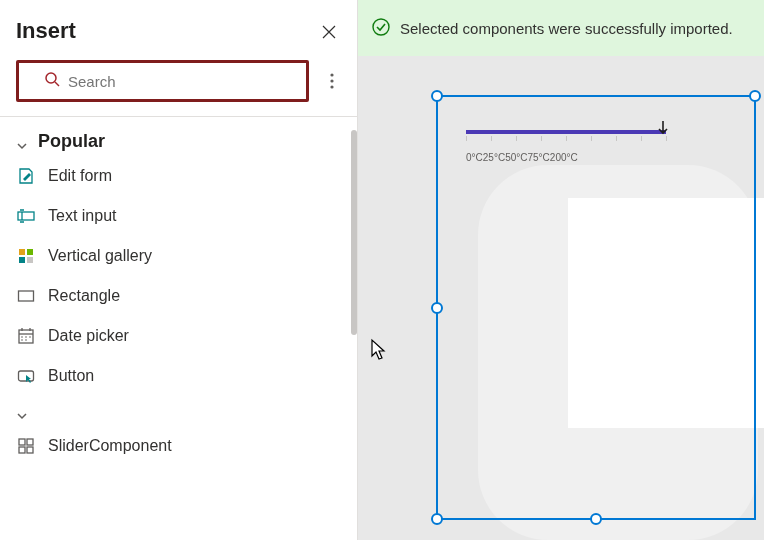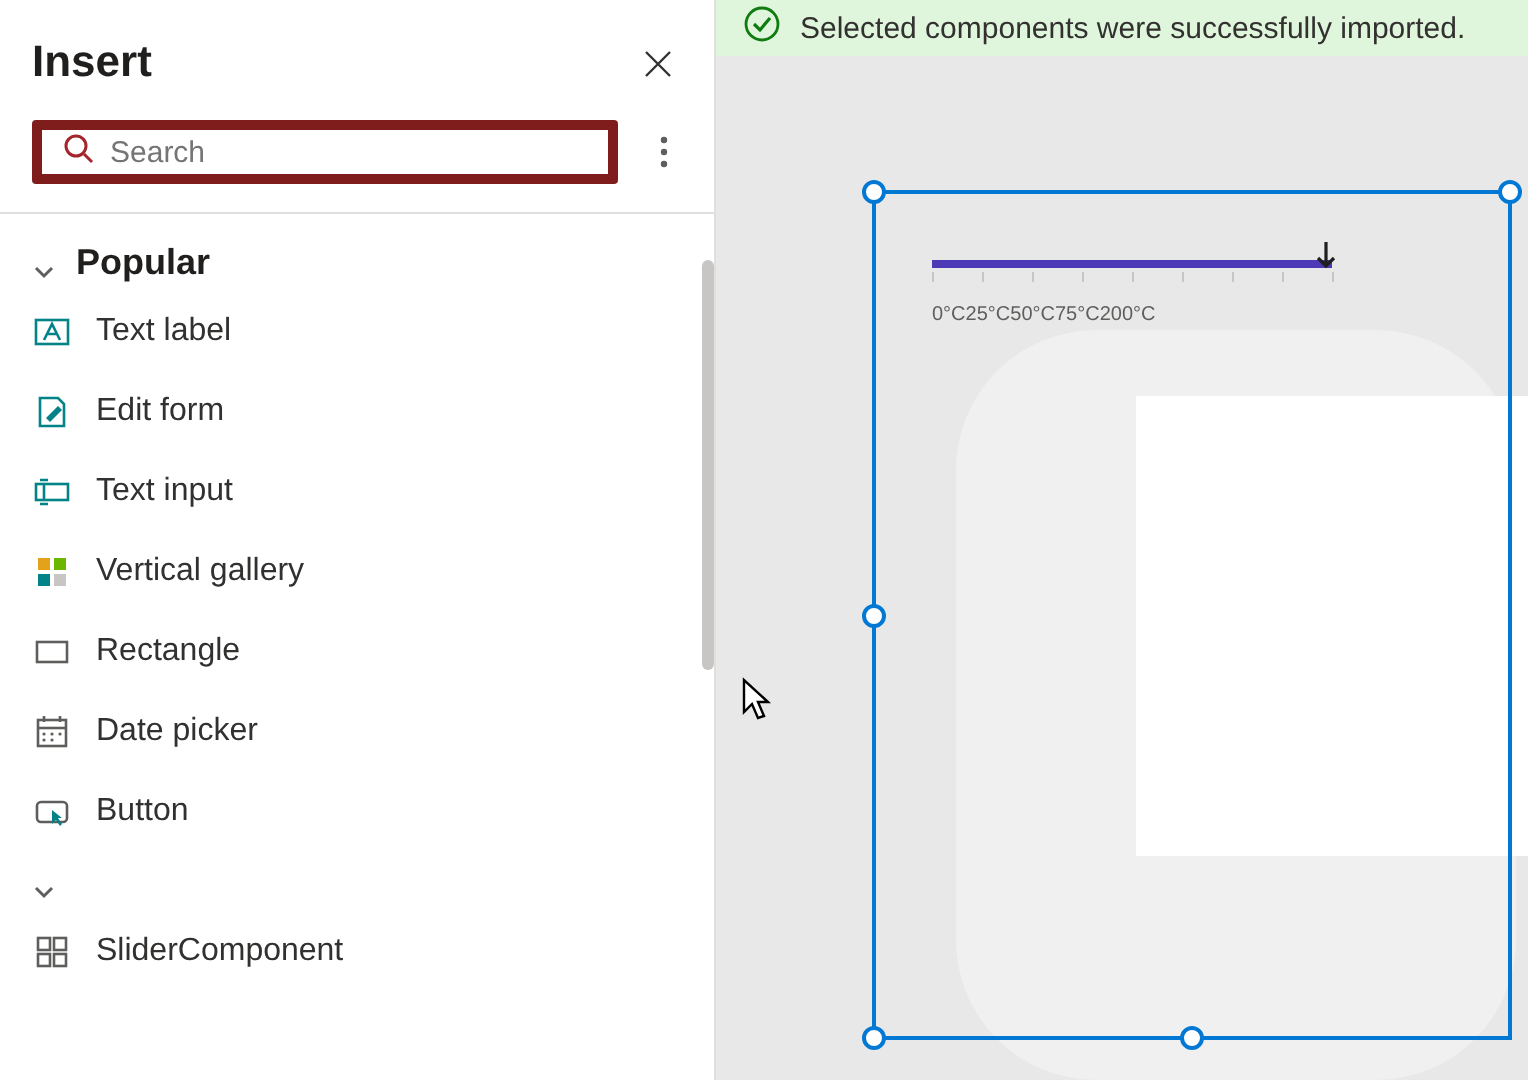--- a/index.html
+++ b/index.html
@@ -44,24 +44,24 @@
     .search-row {
       display: flex;
       align-items: center;
       padding: 0 16px 14px 16px;
       gap: 14px;
     }
     .search-box {
       flex: 1;
       display: flex;
       align-items: center;
-      border: 5px solid #7f1d1d;
+      border: 3px solid #7f1d1d;
       border-radius: 2px;
-      height: 32px;
-      padding: 0 10px;
+      height: 42px;
+      padding: 0 25px;
     }
     .search-icon {
       color: #a4262c;
       margin-right: 8px;
     }
     .search-input {
       border: none;
       outline: none;
       font-size: 15px;
       flex: 1;
@@ -128,21 +128,21 @@
     .canvas {
       flex: 1;
       background: #e8e8e8;
       position: relative;
     }
     .toast {
       position: absolute;
       top: 0;
       left: 0;
       right: 0;
-      height: 28px;
+      height: 56px;
       background: #dff6dd;
       display: flex;
       align-items: center;
       padding: 0 14px;
       gap: 10px;
       color: #107c10;
       font-size: 15px;
     }
     .toast-msg { color: #323130; }
     .selection-box {
@@ -261,29 +261,20 @@
 
   <div class="section-header">
     <span class="chevron">
       <svg width="12" height="12" viewBox="0 0 12 12">
           <path d="M2 4 L6 8 L10 4" stroke="currentColor" stroke-width="1.5" fill="none"></path>
         </svg>
     </span>
     <span class="section-title">Popular</span>
   </div>
 
-  <div class="list-item">
-    <span class="item-icon">
-      <svg width="18" height="18" viewBox="0 0 18 18">
-          <rect x="1" y="3" width="16" height="12" stroke="#038387" stroke-width="1.3" fill="none"></rect>
-          <path d="M5 13 L9 5 L13 13 M6.5 10 H11.5" stroke="#038387" stroke-width="1.3" fill="none"></path>
-        </svg>
-    </span>
-    <span>Text label</span>
-  </div>
 
   <div class="list-item">
     <span class="item-icon">
       <svg width="18" height="18" viewBox="0 0 18 18">
           <path d="M3 2 H12 L15 5 V16 H3 Z" stroke="#038387" stroke-width="1.3" fill="none"></path>
           <path d="M8 14 L14 8 L12 6 L6 12 Z" fill="#038387"></path>
         </svg>
     </span>
     <span>Edit form</span>
   </div>

